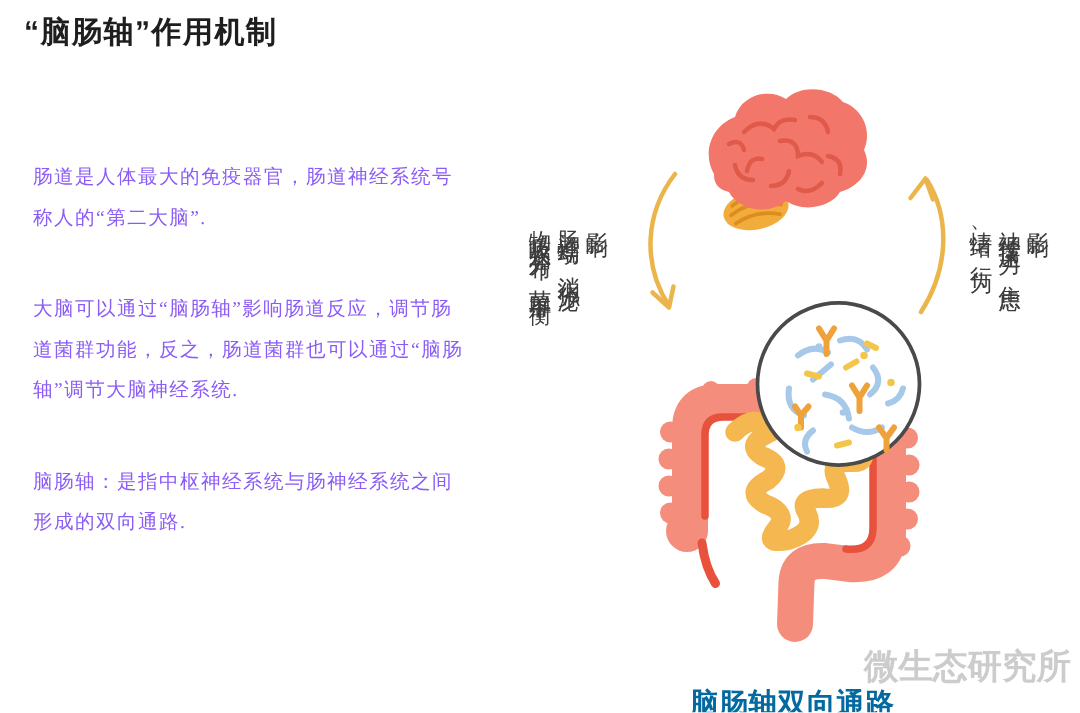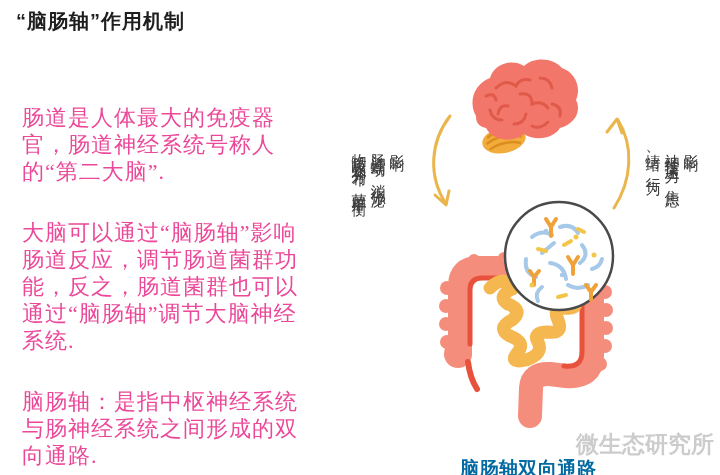--- a/index.html
+++ b/index.html
@@ -7,22 +7,22 @@
     position:relative;width:720px;height:475px;background:#ffffff;
     overflow:hidden;font-family:"Liberation Sans",sans-serif;
   }
   .title{
     position:absolute;left:16px;top:8px;margin:0;
     font-size:20px;font-weight:700;color:#1e1e1e;letter-spacing:1px;
     font-family:"Liberation Sans",sans-serif;
   }
   .intro{position:absolute;left:22px;top:104px;width:288px;}
   .intro p{
-    margin:0 0 34px 0;font-size:22px;line-height:27px;letter-spacing:1px;
-    color:#ec4899;font-family:"Liberation Serif",serif;
+    margin:0 0 34px 0;font-size:13px;line-height:27px;letter-spacing:1px;
+    color:#8b5cf6;font-family:"Liberation Serif",serif;
     word-break:break-all;
   }
   .vlabel{
     position:absolute;writing-mode:vertical-rl;text-orientation:mixed;
     font-size:15px;line-height:19px;letter-spacing:3px;color:#3c3c3c;
     font-weight:500;font-family:"Liberation Sans",sans-serif;
   }
   .vlabel span{display:block;}
   .vlabel-left{left:350px;top:142px;height:232px;}
   .vlabel-right{left:644px;top:142px;height:192px;}

